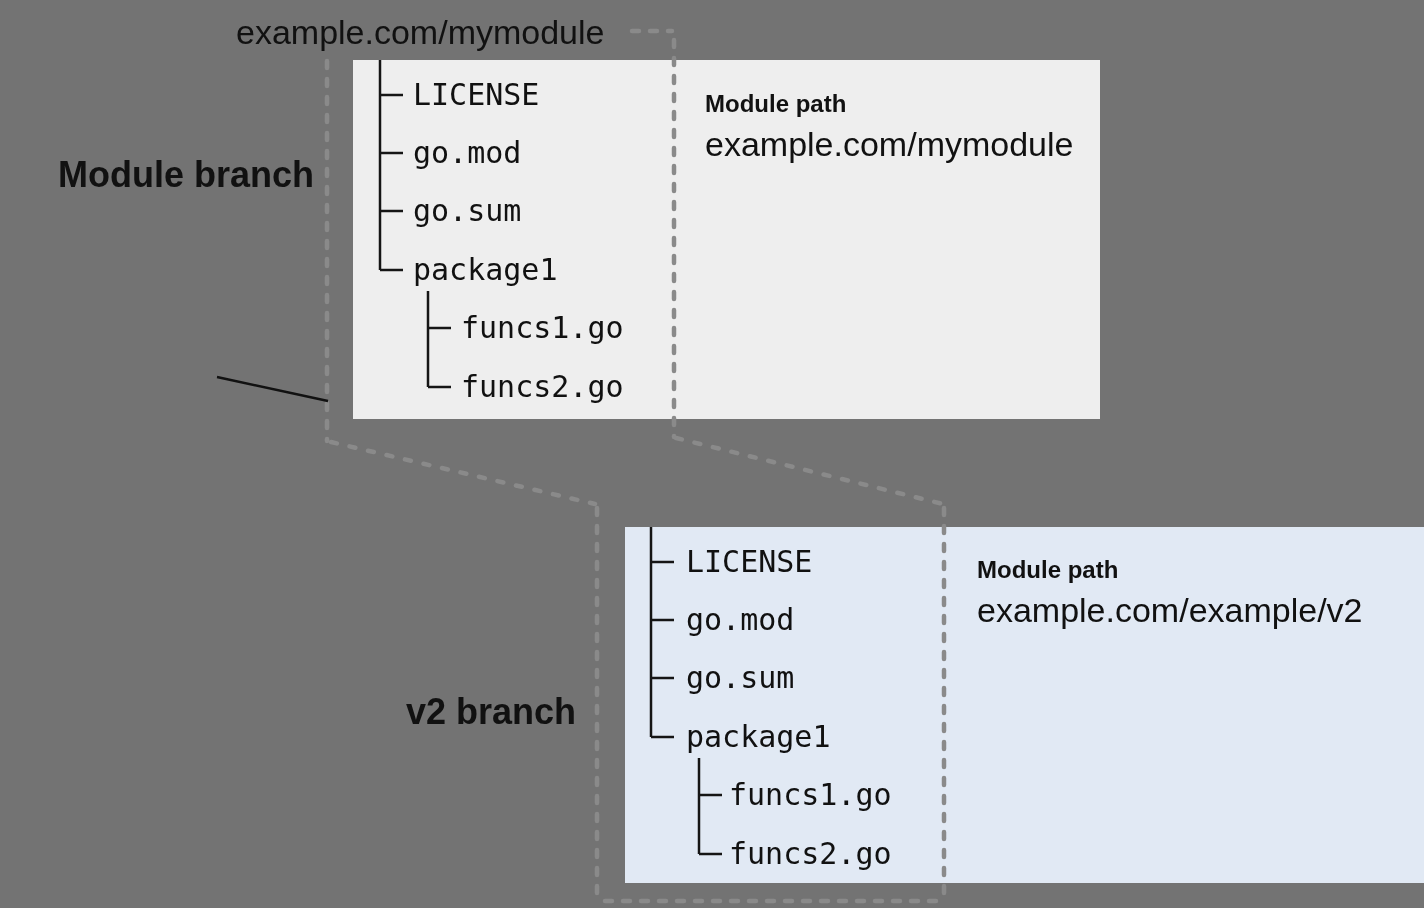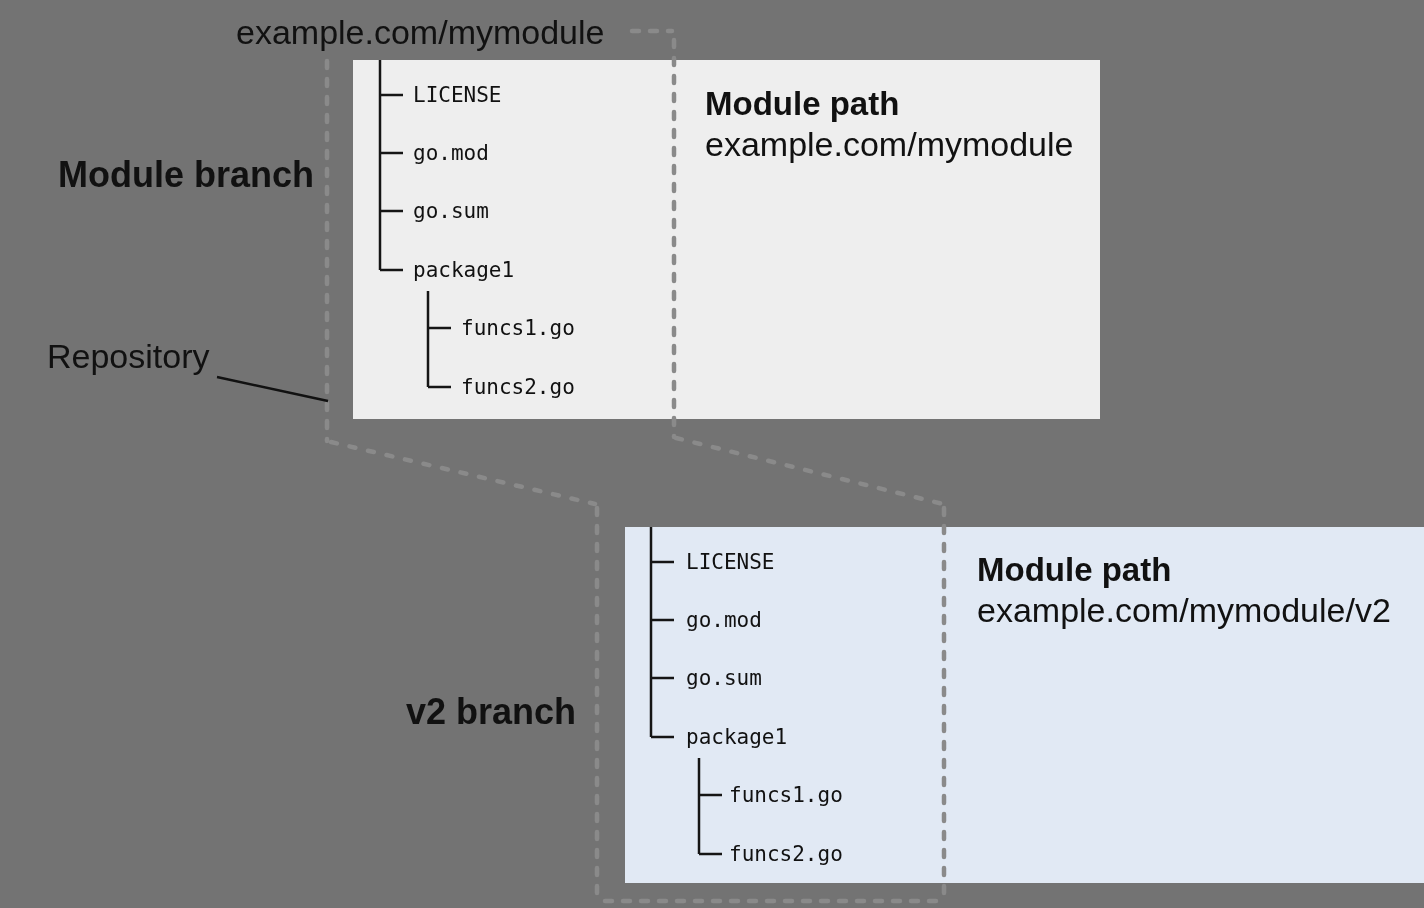--- a/index.html
+++ b/index.html
@@ -76,37 +76,37 @@
 
   .repository-label {
     left: 47px; top: 336px;
     font-size: 34px;
     line-height: 40px;
     white-space: nowrap;
   }
 
   .module-path-block { white-space: nowrap; }
   .module-path-block .mp-label {
-    font-size: 33px;
+    font-size: 24px;
     font-weight: bold;
     line-height: 40px;
   }
   .module-path-block .mp-value {
     font-size: 34px;
     line-height: 40px;
   }
   .module-path-block.master { left: 705px; top: 84px; }
   .module-path-block.v2     { left: 977px; top: 550px; }
 
   .tree-item {
     position: absolute;
     height: 40px;
     line-height: 40px;
     font-family: "DejaVu Sans Mono", monospace;
-    font-size: 21px;
+    font-size: 30px;
     white-space: nowrap;
     color: #111111;
   }
 </style>
 </head>
 <body>
 
 <div class="canvas">
 
   <div class="box gray"></div>
@@ -146,21 +146,20 @@
       <path class="treeline" d="M 699 795 H 722"></path>
       <path class="treeline" d="M 699 854 H 722"></path>
     </g>
   </svg>
 
   <div class="abs repo-title">example.com/mymodule</div>
 
   <div class="abs branch-label master">Module branch</div>
   <div class="abs branch-label v2">v2 branch</div>
 
-  <div class="abs repository-label">Repository</div>
 
   <div class="tree-item" style="left:413px; top:75px">LICENSE</div>
   <div class="tree-item" style="left:413px; top:133px">go.mod</div>
   <div class="tree-item" style="left:413px; top:191px">go.sum</div>
   <div class="tree-item" style="left:413px; top:250px">package1</div>
   <div class="tree-item" style="left:461px; top:308px">funcs1.go</div>
   <div class="tree-item" style="left:461px; top:367px">funcs2.go</div>
 
   <div class="tree-item" style="left:686px; top:542px">LICENSE</div>
   <div class="tree-item" style="left:686px; top:600px">go.mod</div>
@@ -168,16 +167,16 @@
   <div class="tree-item" style="left:686px; top:717px">package1</div>
   <div class="tree-item" style="left:729px; top:775px">funcs1.go</div>
   <div class="tree-item" style="left:729px; top:834px">funcs2.go</div>
 
   <div class="abs module-path-block master">
     <div class="mp-label">Module path</div>
     <div class="mp-value">example.com/mymodule</div>
   </div>
   <div class="abs module-path-block v2">
     <div class="mp-label">Module path</div>
-    <div class="mp-value">example.com/mymodule/v2</div>
+    <div class="mp-value">example.com/example/v2</div>
   </div>
 
 </div>
 
 </body></html>

